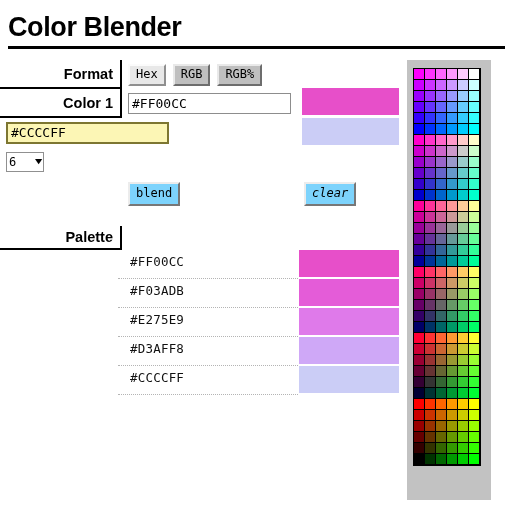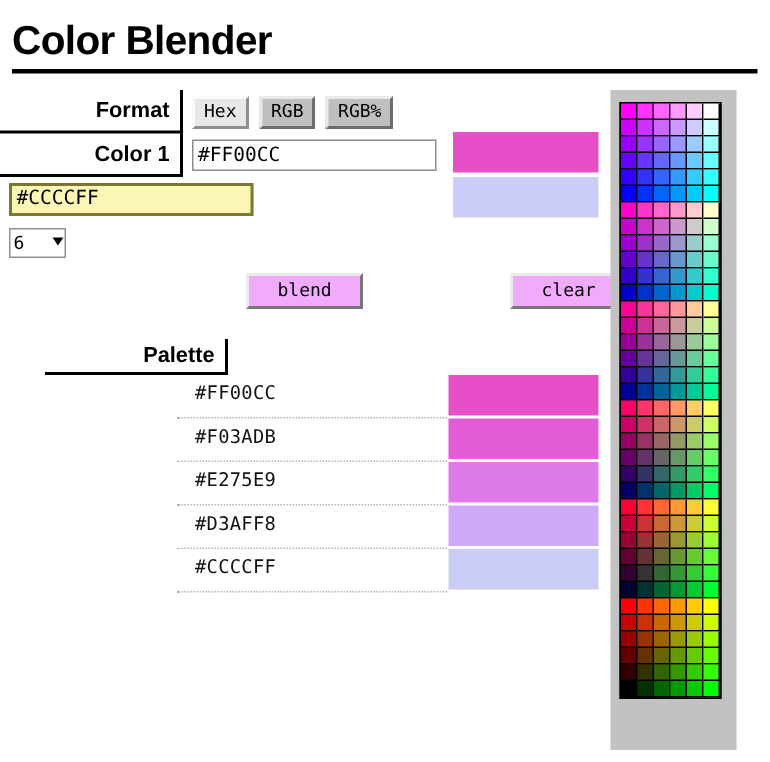--- a/index.html
+++ b/index.html
@@ -137,38 +137,37 @@
   .actions {
     position: relative;
     height: 28px;
     margin-top: 4px;
   }
   .act-btn {
     position: absolute;
     font-family: "DejaVu Sans Mono", monospace;
     font-size: 12px;
     color: #000;
-    background: #f0abfc;
-    padding: 2px 19px 3px;
+    background: #7dd3fc;
+    padding: 2px 6px 3px;
     border-top: 2px solid #ececec;
     border-left: 2px solid #ececec;
     border-right: 2px solid #777777;
     border-bottom: 2px solid #777777;
     line-height: 15px;
     cursor: pointer;
-    margin-left: 36px;
   }
 
   
   .palette-wrap {
     position: absolute;
     left: 0; top: 226px;
     width: 400px;
   }
-  .plabel-row { display: flex; margin-left: 30px; }
+  .plabel-row { display: flex; }
   .plabel {
     width: 122px; min-width: 122px;
     text-align: right;
     font-weight: bold;
     font-size: 14.5px;
     padding-right: 7px;
     border-right: 2px solid #000;
     border-bottom: 2px solid #000;
     height: 24px;
     display: flex;
@@ -268,21 +267,21 @@
       <div class="fld">
         <div class="sel">
           <span>6</span>
           <span class="chev">▼</span>
         </div>
       </div>
     </div>
 
     <div class="actions">
       <div class="act-btn" style="left:128px; top:2px;">blend</div>
-      <div class="act-btn" style="left:304px; top:2px;">clear</div>
+      <div class="act-btn" style="left:304px; top:2px;font-style:italic;">clear</div>
     </div>
   </div>
 
   <div class="preview" style="top: 88px; background: rgb(231, 79, 201);"></div>
   <div class="preview" style="top: 118px; background: rgb(203, 205, 246);"></div>
 
   <div class="palette-wrap">
     <div class="plabel-row">
       <div class="plabel">Palette</div>
     </div>

